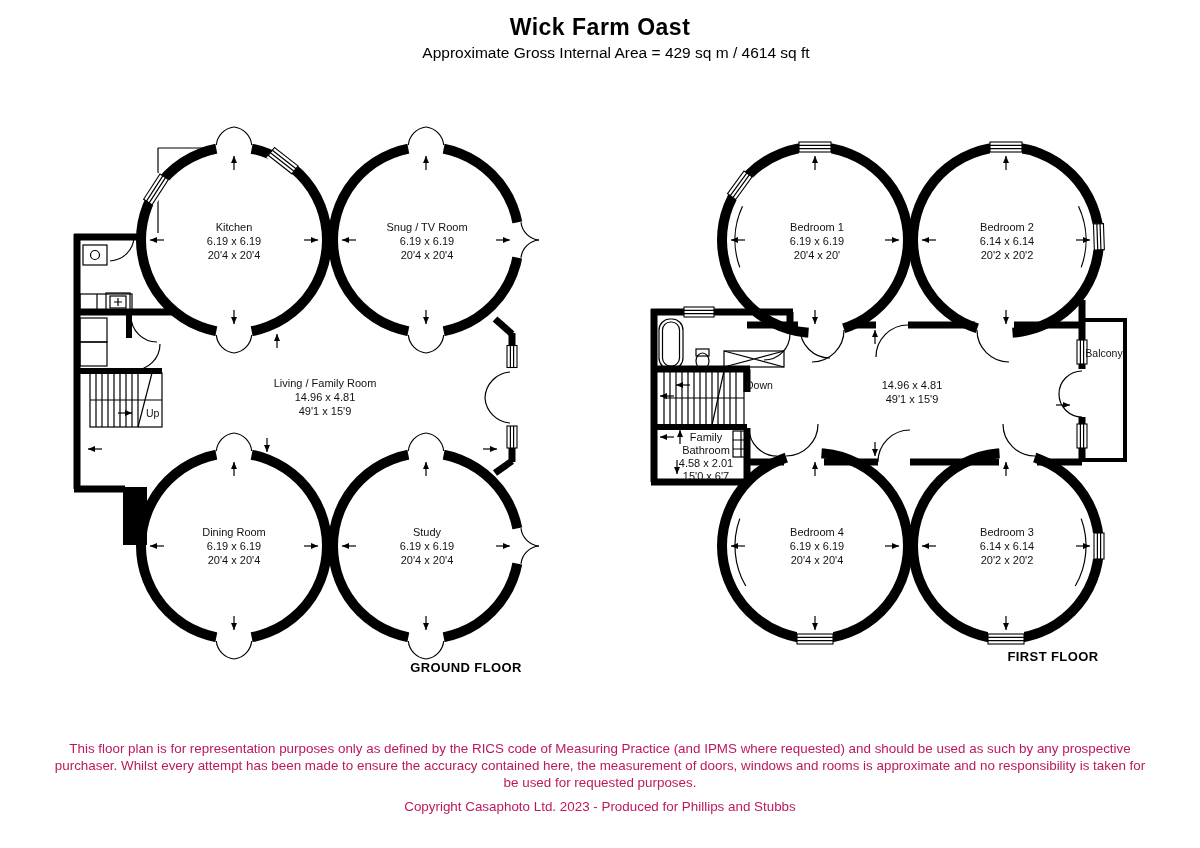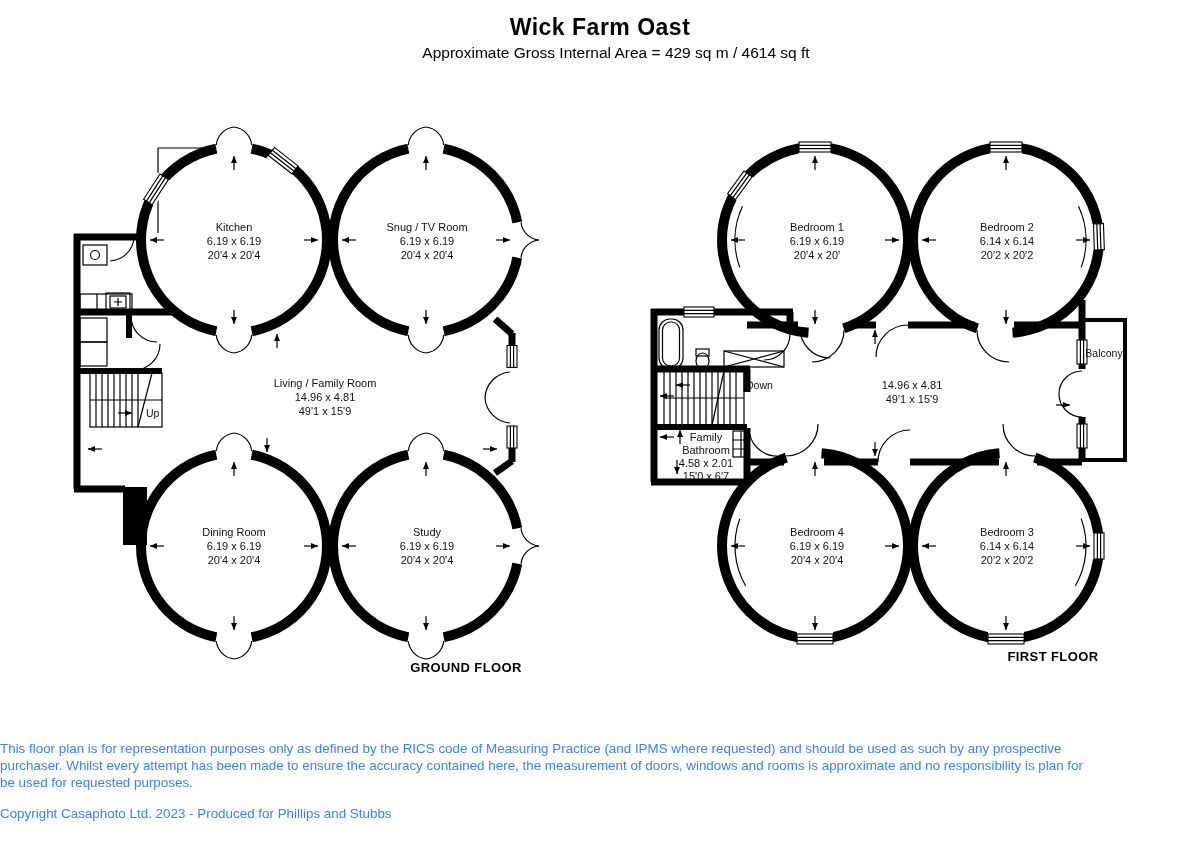--- a/index.html
+++ b/index.html
@@ -1,23 +1,23 @@
 <!DOCTYPE html>
 <html><head>
 <meta charset="utf-8">
 <style>
   html,body{margin:0;padding:0;background:#fff;}
   #page{position:relative;width:1200px;height:848px;background:#fff;overflow:hidden;
         font-family:"Liberation Sans",sans-serif;color:#000;}
   #hdr{position:absolute;top:14px;left:0;width:100%;text-align:center;}
   #hdr .t{font-size:23px;font-weight:bold;letter-spacing:.5px;}
   #hdr .s{font-size:15.5px;margin-top:3px;margin-left:32px;}
-  #ftr{position:absolute;top:740px;left:0;width:100%;
-       font-size:13.4px;line-height:17px;color:#3b82f6;}
-  #ftr .c{margin-top:14px;}
+  #ftr{position:absolute;top:740px;left:0;width:100%;text-align:center;
+       font-size:13.4px;line-height:17px;color:#be185d;}
+  #ftr .c{margin-top:7px;}
   svg{position:absolute;top:0;left:0;}
   .wall{stroke:#000;stroke-width:10;fill:none;}
   .w7{stroke:#000;stroke-width:7;fill:none;}
   .w6{stroke:#000;stroke-width:6;fill:none;}
   .w4{stroke:#000;stroke-width:4;fill:none;}
   .gap{stroke:#fff;stroke-width:14;fill:none;}
   .thin{stroke:#000;stroke-width:1.2;fill:none;}
   .winr{fill:#fff;stroke:#000;stroke-width:1.1;}
   .cover{fill:#fff;stroke:none;}
   .blk{fill:#000;stroke:none;}
@@ -385,18 +385,18 @@
       <text x="706" y="467" class="rm">4.58 x 2.01</text>
       <text x="706" y="480" class="rm">15'0 x 6'7</text>
       <text x="746" y="389" class="sm">Down</text>
       <text x="1104" y="357" class="sm" text-anchor="middle">Balcony</text>
       <text x="1053" y="661" class="flr">FIRST FLOOR</text>
     </g>
   </svg>
 
   <div id="ftr">
     <div>This floor plan is for representation purposes only as defined by the RICS code of Measuring Practice (and IPMS where requested) and should be used as such by any prospective</div>
-    <div>purchaser. Whilst every attempt has been made to ensure the accuracy contained here, the measurement of doors, windows and rooms is approximate and no responsibility is plan for</div>
+    <div>purchaser. Whilst every attempt has been made to ensure the accuracy contained here, the measurement of doors, windows and rooms is approximate and no responsibility is taken for</div>
     <div>be used for requested purposes.</div>
     <div class="c">Copyright Casaphoto Ltd. 2023 - Produced for Phillips and Stubbs</div>
   </div>
 
 </div>
 
 </body></html>

